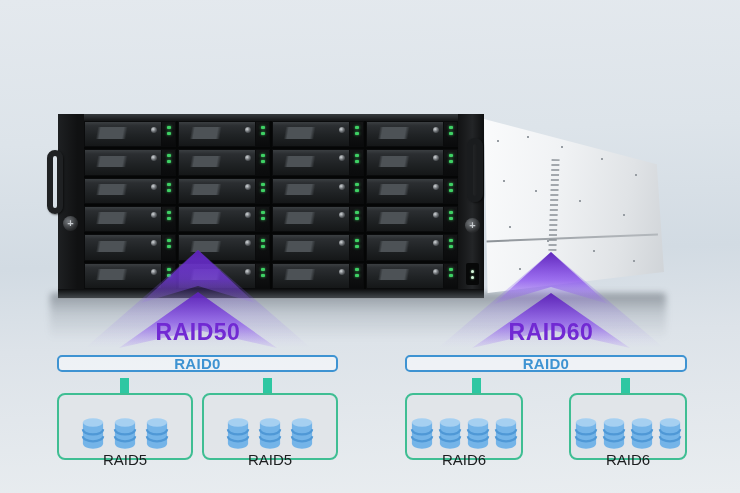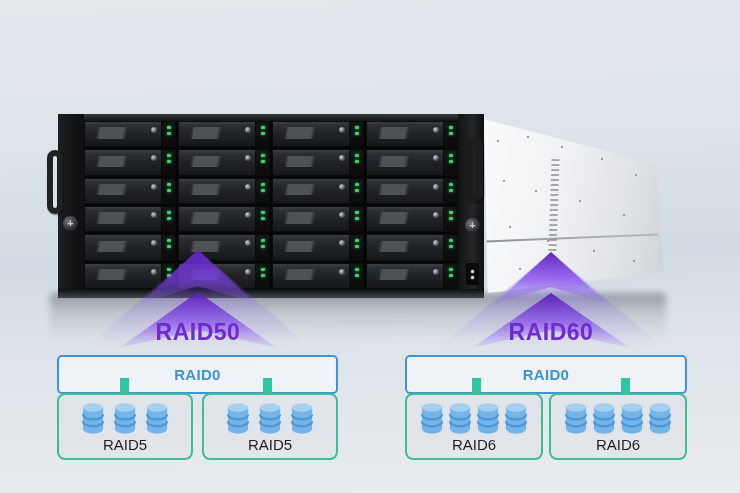--- a/index.html
+++ b/index.html
@@ -68,28 +68,28 @@
   .beam{position:absolute;}
   .raid-title{position:absolute;width:200px;text-align:center;font-size:23px;font-weight:bold;
     letter-spacing:.5px;color:var(--title-purple,#7129d3);}
   #title-raid50{left:98px;top:319px;}
   #title-raid60{left:451px;top:319px;}
 
   
   .group{position:absolute;top:355px;}
   #group-raid50{left:57px;width:281px;}
   #group-raid60{left:405px;width:282px;}
-  .stripe{height:39px;border:2px solid var(--stripe-blue,#3e93d2);border-radius:5px;
+  .stripe{height:17px;border:2px solid var(--stripe-blue,#3e93d2);border-radius:5px;
     background:rgba(251,253,255,.55);display:flex;align-items:center;justify-content:center;
     font-size:15px;font-weight:bold;color:var(--stripe-blue,#3e93d2);letter-spacing:.3px;}
   .connector{position:absolute;top:23px;width:9px;height:16px;background:var(--connector-teal,#2ec7a2);}
   .children{position:absolute;top:38px;left:0;right:0;display:flex;justify-content:space-between;}
   .child-box{width:136px;height:67px;border:2px solid var(--child-green,#3fbe93);border-radius:8px;
-    background:rgba(224,228,232,.82);display:flex;flex-direction:column;align-items:center;padding-top:6px;}
-  #group-raid60 .child-box{width:138px;}
+    background:rgba(224,228,232,.82);display:flex;flex-direction:column;align-items:center;padding-top:21px;}
+  #group-raid60 .child-box{width:118px;}
   .disks{display:flex;gap:8px;align-items:flex-end;}
   #group-raid60 .disks{gap:4px;}
   .child-label{font-size:15px;color:#1d1e20;margin-top:2px;line-height:1;}
 </style>
 </head>
 <body>
 
 <div id="stage">
 
   <div class="server-shadow"></div>

